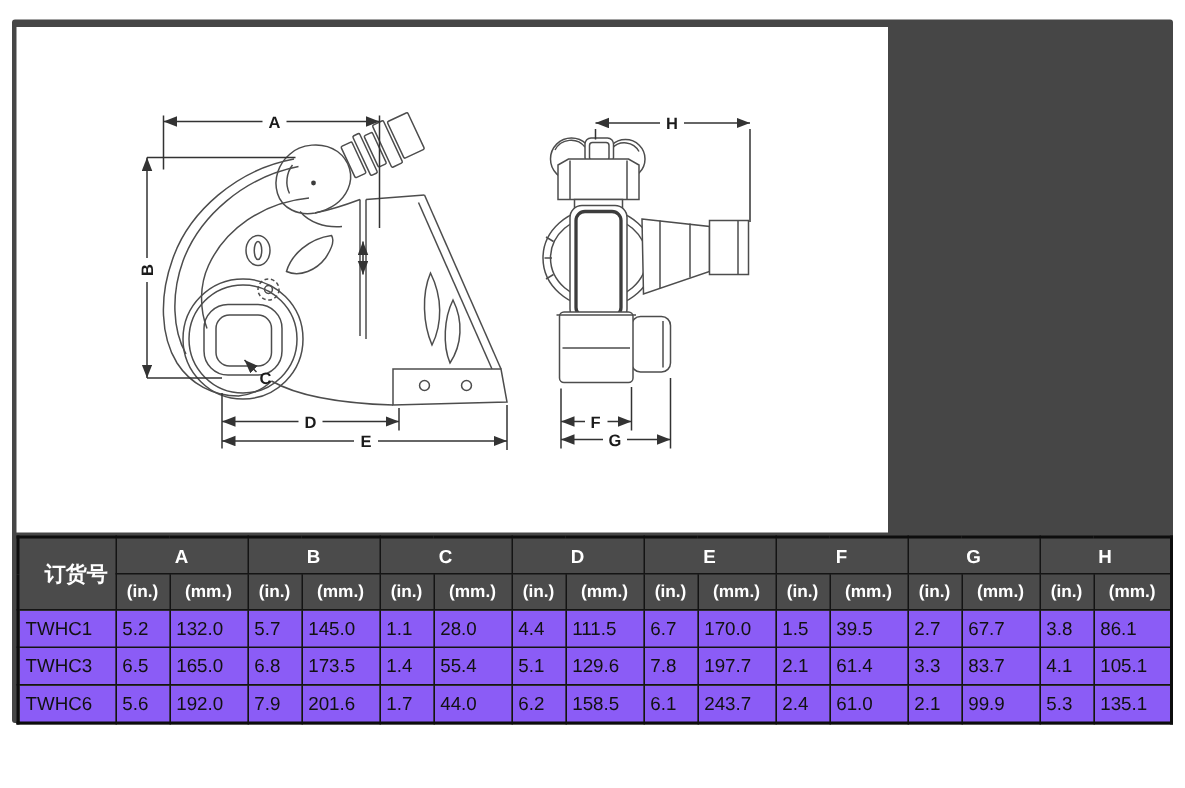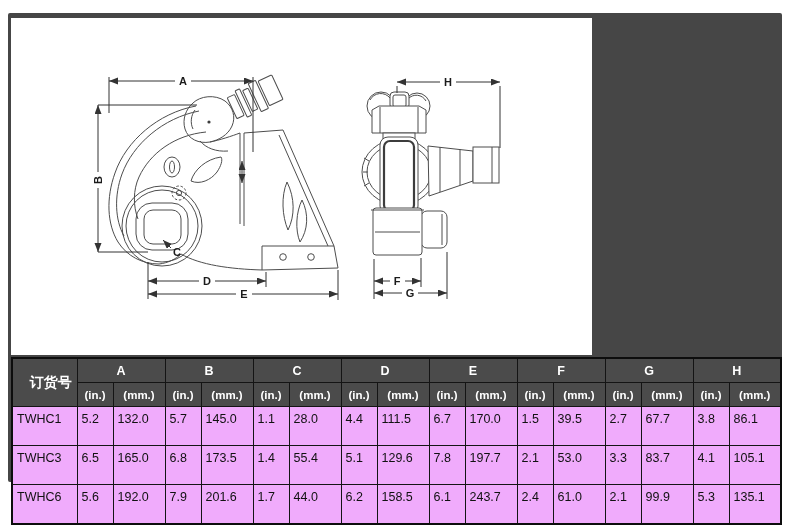--- a/index.html
+++ b/index.html
@@ -9,22 +9,22 @@
   #canvas{position:absolute;left:11px;top:18px;width:581px;height:337px;background:#fff;}
   #drawing{position:absolute;left:0;top:0;}
   
   #spec{position:absolute;left:11px;top:357px;border-collapse:collapse;table-layout:fixed;
         border:2px solid #0d0d0d;background:#4b4b4b;}
   #spec th,#spec td{border:1px solid #141414;overflow:hidden;white-space:nowrap;}
   #spec th{background:#4b4b4b;color:#fff;font-weight:bold;text-align:center;}
   th.idh{font-size:14px;padding-left:13px;}
   th.grp{font-size:12.5px;height:21px;}
   th.unit{font-size:11.5px;height:21px;margin-left:35px;}
-  #spec td{background:#f0abfc;color:#111;font-size:12.5px;height:22px;
-           text-align:left;padding:1px 2px 15px 4px;}
+  #spec td{background:#8b5cf6;color:#111;font-size:12.5px;height:22px;
+           text-align:left;padding:1px 2px 1px 4px;}
   
   .ln{stroke:#4d4d4d;stroke-width:1;fill:none;}
   .lnb{stroke:#3c3c3c;stroke-width:2.2;fill:none;}
   .wfill{fill:#fff;stroke:#4d4d4d;stroke-width:1;}
   .dim{stroke:#333;stroke-width:1;fill:none;}
   .dimtxt{font-size:11px;font-weight:bold;fill:#1b1b1b;}
 </style>
 </head>
 <body>
 
@@ -253,21 +253,21 @@
       <td>165.0</td>
       <td>6.8</td>
       <td>173.5</td>
       <td>1.4</td>
       <td>55.4</td>
       <td>5.1</td>
       <td>129.6</td>
       <td>7.8</td>
       <td>197.7</td>
       <td>2.1</td>
-      <td>53.0</td>
+      <td>61.4</td>
       <td>3.3</td>
       <td>83.7</td>
       <td>4.1</td>
       <td>105.1</td>
     </tr>
     <tr>
       <td>TWHC6</td>
       <td>5.6</td>
       <td>192.0</td>
       <td>7.9</td>

